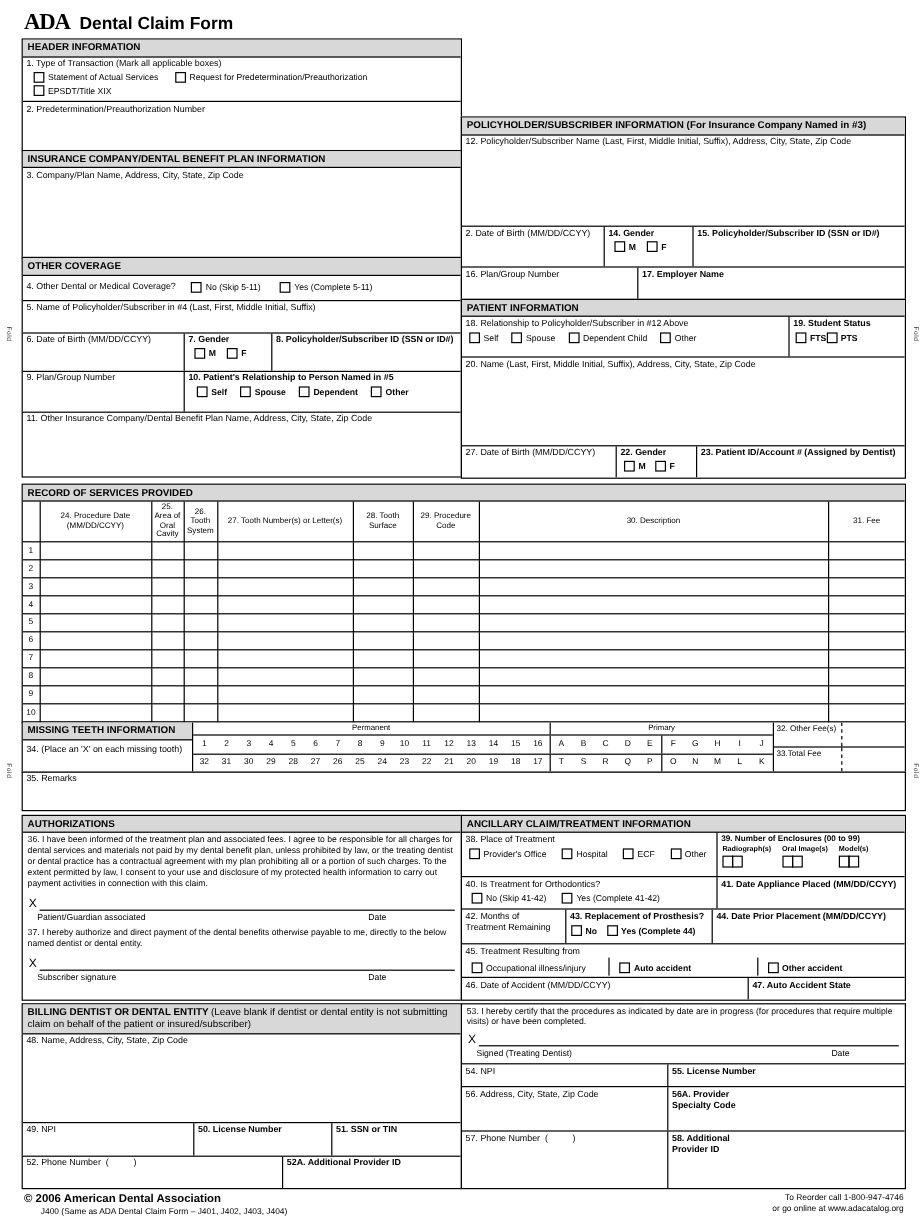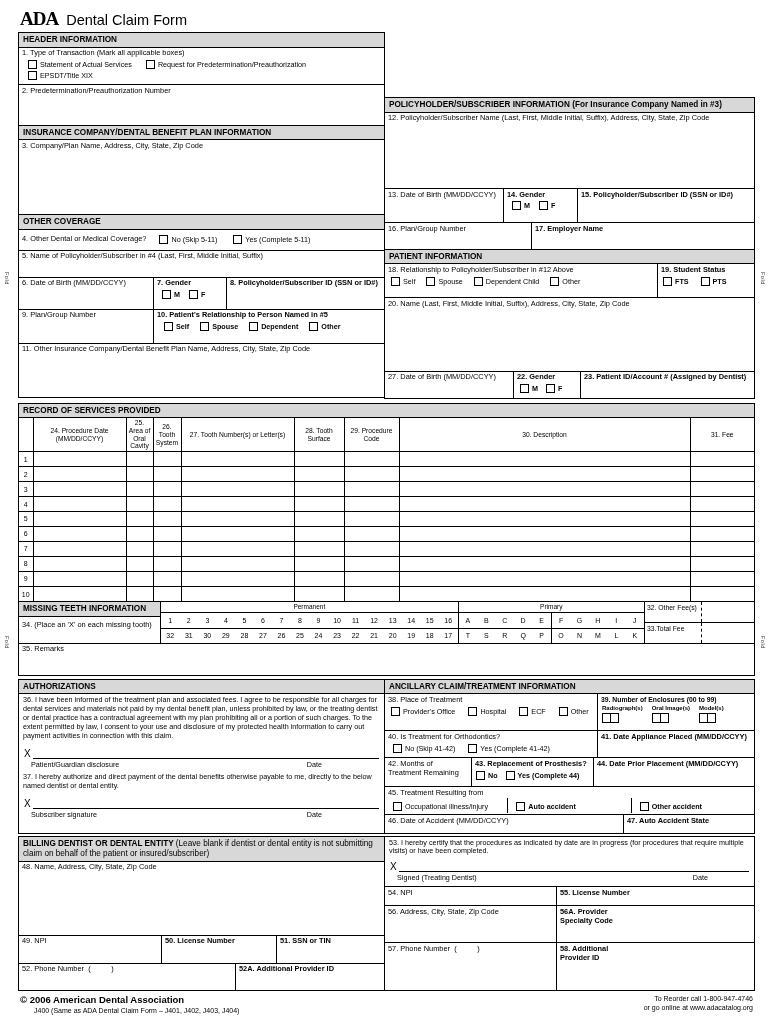--- a/index.html
+++ b/index.html
@@ -2,21 +2,21 @@
 <html><head>
 <meta charset="utf-8">
 <style>
   * { margin:0; padding:0; box-sizing:border-box; }
   html,body { background:#fff; }
   body { width:770px; height:1024px; position:relative; color:#000;
          font-family:"Liberation Sans","DejaVu Sans",sans-serif; overflow:hidden; }
   .content { position:absolute; left:18px; top:0; width:737px; }
   .title-row { display:flex; align-items:baseline; gap:8px; padding:9px 0 0 2px; height:32px; }
   .ada-logo { font-family:"Liberation Serif","DejaVu Serif",serif; font-weight:700; font-size:19px; letter-spacing:-1px; line-height:1; }
-  .page-title { font-size:14.5px; font-weight:400; }
+  .page-title { font-size:14.5px; font-weight:700; }
   .cols { display:flex; align-items:flex-start; }
   .left-col { flex:0 0 367px; width:367px; }
   .right-col { flex:1; margin-left:-1px; min-width:0; }
   .box { border:1.5px solid #000; background:#fff; display:flex; flex-direction:column; overflow:hidden; }
   .stack { margin-top:-1.5px; }
   .sec-hdr { background:#d8d8d8; border-bottom:1px solid #000; font-weight:700; font-size:8.2px; line-height:1.25; padding:2px 4px 1.5px; flex:0 0 auto; }
   .sec-hdr .norm { font-weight:400; }
   .lbl { font-size:7.4px; line-height:1.2; padding:1.5px 3px 0; }
   .tiny { font-size:6.8px; }
   .flexrow { display:flex; min-height:0; }
@@ -200,21 +200,21 @@
       <section class="box" style="height:153px">
         <div class="sec-hdr">
           <span>POLICYHOLDER/SUBSCRIBER INFORMATION</span>
           <span>(For Insurance Company Named in #3)</span>
         </div>
         <div class="fill">
           <div class="lbl">12. Policyholder/Subscriber Name (Last, First, Middle Initial, Suffix), Address, City, State, Zip Code</div>
         </div>
         <div class="flexrow bt" style="height:34px">
           <div style="width:118px">
-            <div class="lbl">13. Date of Birth (MM/DD/CCYY)</div>
+            <div class="lbl">2. Date of Birth (MM/DD/CCYY)</div>
           </div>
           <div class="c" style="width:74px">
             <div class="lbl">14. Gender</div>
             <div class="cb-line" style="gap:9px;padding-left:8px">
               <span class="cb-item">
                   <span class="cb"></span>
                   <span>M</span>
                 </span>
               <span class="cb-item">
                   <span class="cb"></span>
@@ -255,21 +255,21 @@
                   <span>Dependent Child</span>
                 </span>
               <span class="cb-item">
                   <span class="cb"></span>
                   <span>Other</span>
                 </span>
             </div>
           </div>
           <div class="c" style="width:97px">
             <div class="lbl">19. Student Status</div>
-            <div class="cb-line" style="gap:12px;padding-left:5px">
+            <div class="cb-line" style="padding-left:5px">
               <span class="cb-item">
                   <span class="cb"></span>
                   <span>FTS</span>
                 </span>
               <span class="cb-item">
                   <span class="cb"></span>
                   <span>PTS</span>
                 </span>
             </div>
           </div>
@@ -543,21 +543,21 @@
   <div class="cols" style="margin-top:3px">
     <div class="left-col">
       <section class="box" style="height:155px">
         <div class="sec-hdr">AUTHORIZATIONS</div>
         <div class="auth-text">36. I have been informed of the treatment plan and associated fees. I agree to be responsible for all charges for dental services and materials not paid by my dental benefit plan, unless prohibited by law, or the treating dentist or dental practice has a contractual agreement with my plan prohibiting all or a portion of such charges. To the extent permitted by law, I consent to your use and disclosure of my protected health information to carry out payment activities in connection with this claim.</div>
         <div class="sig-row">
           <span class="x-mark">X</span>
           <span class="sig-line"></span>
         </div>
         <div class="sig-labels">
-          <span>Patient/Guardian disclosure</span>
+          <span>Patient/Guardian associated</span>
           <span class="date-cap">Date</span>
         </div>
         <div class="auth-text" style="margin-top:2px">37. I hereby authorize and direct payment of the dental benefits otherwise payable to me, directly to the below named dentist or dental entity.</div>
         <div class="sig-row">
           <span class="x-mark">X</span>
           <span class="sig-line"></span>
         </div>
         <div class="sig-labels">
           <span>Subscriber signature</span>
           <span class="date-cap">Date</span>

